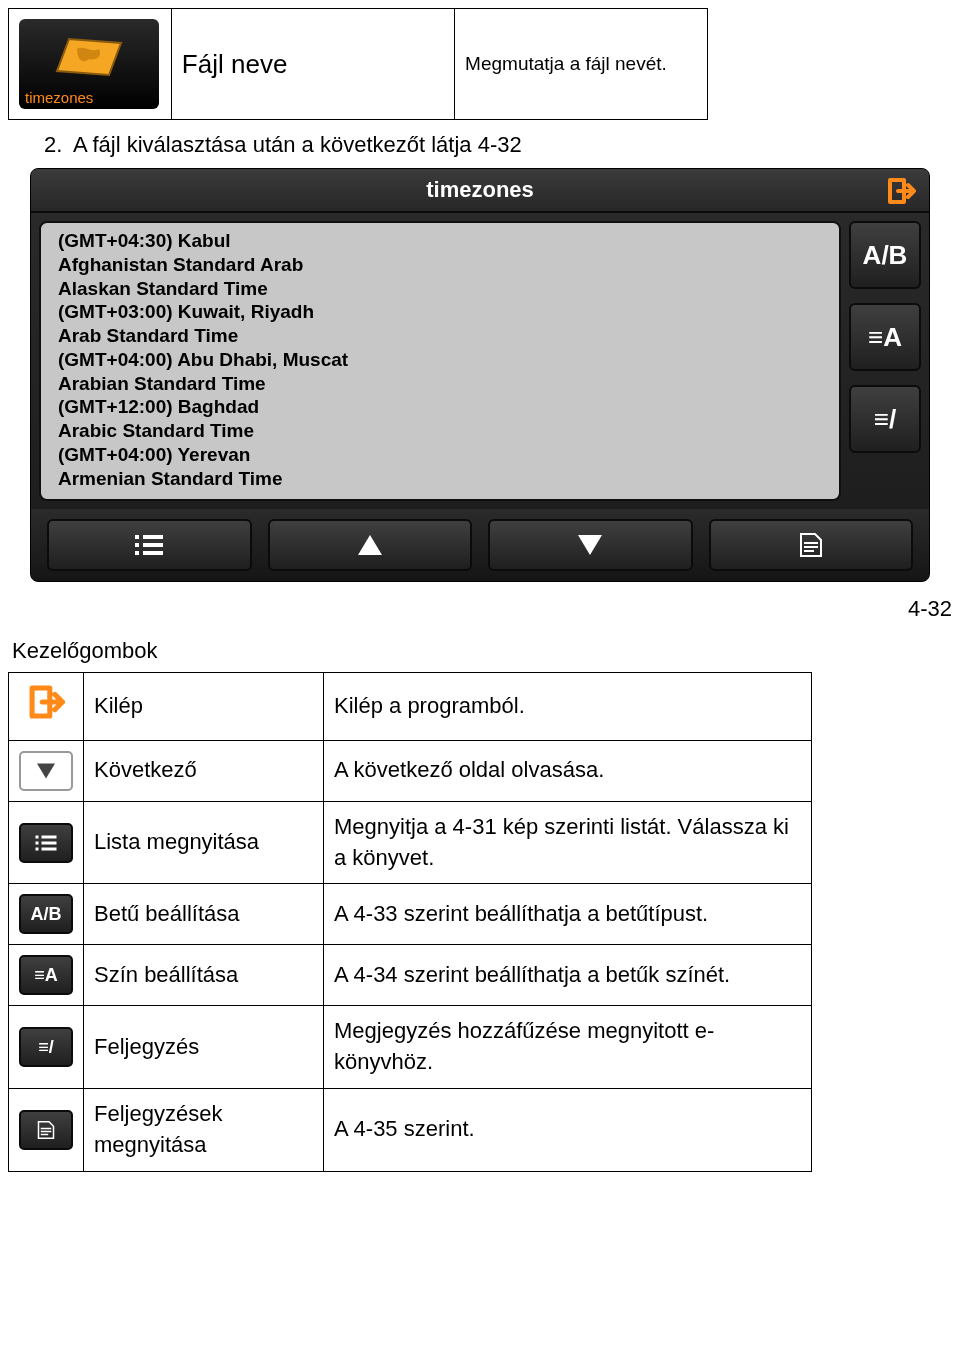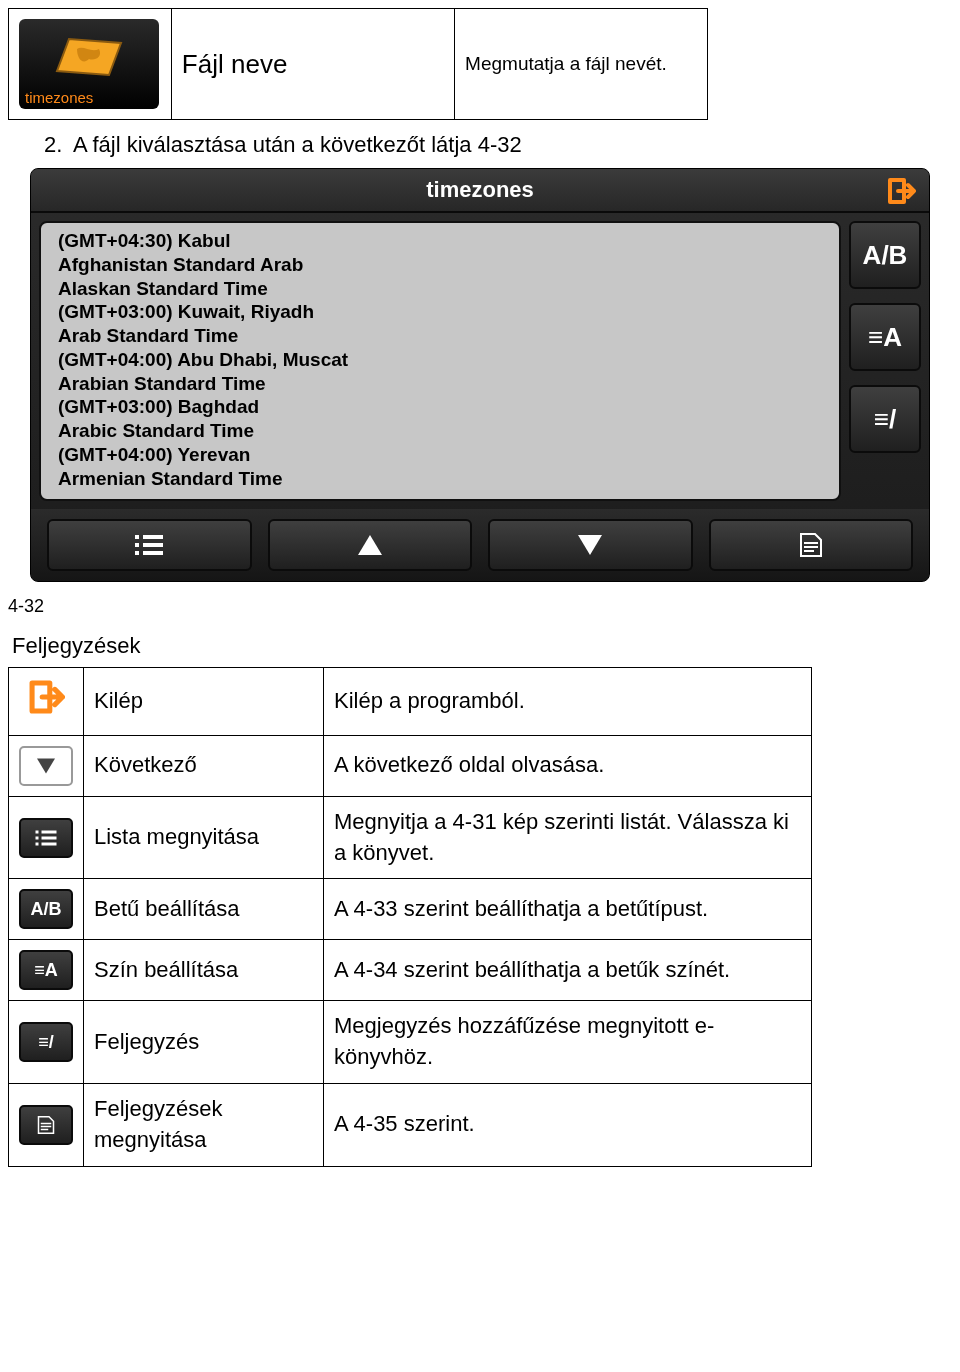--- a/index.html
+++ b/index.html
@@ -90,21 +90,21 @@
   .ss-btn { height: 68px; font-size: 26px; }
   .ss-bottom {
     height: 72px;
     display: flex; gap: 16px;
     padding: 8px 16px;
     align-items: center;
     background: linear-gradient(#2b2b2b,#151515);
   }
   .ss-bottom-btn { flex: 1; height: 52px; font-size: 30px; }
 
-  .fig-label { text-align: left; font-size: 18px; margin: 14px 0 16px 0; }
+  .fig-label { text-align: right; font-size: 22px; margin: 14px 0 16px 0; }
 
   .kg-heading { font-size: 22px; margin: 4px 0 8px 4px; }
 
   .kg-table { width: 804px; }
   .kg-table td { font-size: 22px; line-height: 1.4; }
   .kg-table td:nth-child(1) { width: 70px; text-align: center; }
   .kg-table td:nth-child(2) { width: 240px; }
   .kg-table td:nth-child(3) { }
 
   .mini-icon {
@@ -155,21 +155,21 @@
   </div>
   <div class="ss-body">
     <div class="ss-content">
       <div>(GMT+04:30) Kabul</div>
       <div>Afghanistan Standard Arab</div>
       <div>Alaskan Standard Time</div>
       <div>(GMT+03:00) Kuwait, Riyadh</div>
       <div>Arab Standard Time</div>
       <div>(GMT+04:00) Abu Dhabi, Muscat</div>
       <div>Arabian Standard Time</div>
-      <div>(GMT+03:00) Baghdad</div>
+      <div>(GMT+12:00) Baghdad</div>
       <div>Arabic Standard Time</div>
       <div>(GMT+04:00) Yerevan</div>
       <div>Armenian Standard Time</div>
     </div>
     <div class="ss-side">
       <div class="ss-btn">
           <span>A/B</span>
         </div>
       <div class="ss-btn">
           <span>≡A</span>
@@ -206,21 +206,21 @@
         <rect x="5" y="10" width="14" height="2" fill="#fff"></rect>
         <rect x="5" y="14" width="14" height="2" fill="#fff"></rect>
         <rect x="5" y="18" width="10" height="2" fill="#fff"></rect>
       </svg>
     </div>
   </div>
 </div>
 
 <div class="fig-label">4-32</div>
 
-<div class="kg-heading">Feljegyzések</div>
+<div class="kg-heading">Kezelőgombok</div>
 
 <table class="kg-table">
   <tbody>
       <tr>
     <td>
       <svg width="38" height="38" viewBox="0 0 30 30">
         <path d="M4 4 h14 v22 h-14 z M12 15 h16 M22 9 l6 6 -6 6" fill="none" stroke="#ff8a1a" stroke-width="4" stroke-linejoin="round" stroke-linecap="round"></path>
       </svg>
     </td>
     <td>Kilép</td>

